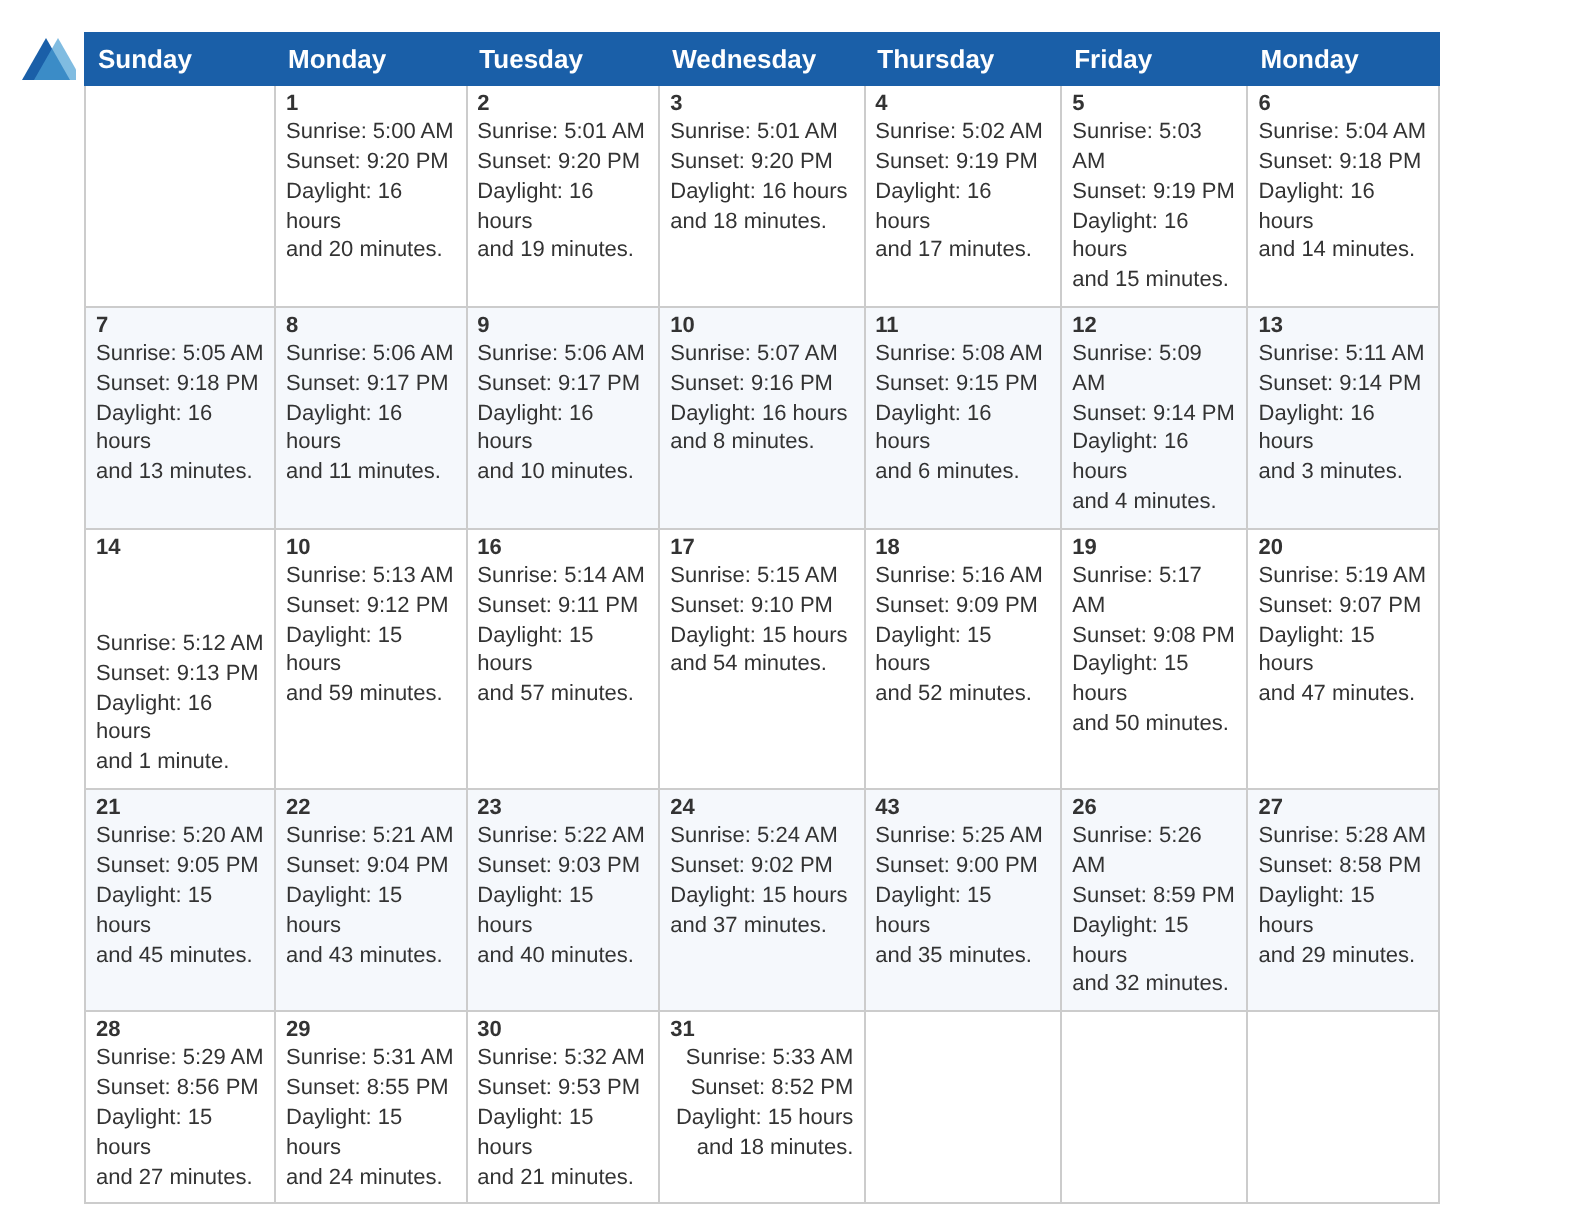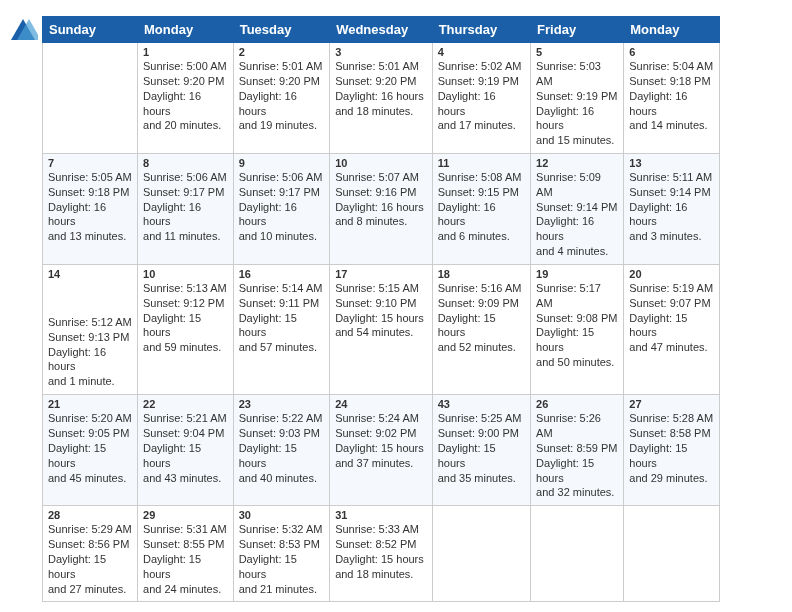--- a/index.html
+++ b/index.html
@@ -350,27 +350,27 @@
           <td>
             <div class="day-number">29</div>
             <div class="day-info" style="white-space: pre-line;">Sunrise: 5:31 AM
 Sunset: 8:55 PM
 Daylight: 15 hours
 and 24 minutes.</div>
           </td>
           <td>
             <div class="day-number">30</div>
             <div class="day-info" style="white-space: pre-line;">Sunrise: 5:32 AM
-Sunset: 8:53 PM
+Sunset: 9:53 PM
 Daylight: 15 hours
 and 21 minutes.</div>
           </td>
           <td>
             <div class="day-number">31</div>
-            <div class="day-info" style="white-space: pre-line;">Sunrise: 5:33 AM
+            <div class="day-info" style="white-space: pre-line; text-align: right;">Sunrise: 5:33 AM
 Sunset: 8:52 PM
 Daylight: 15 hours
 and 18 minutes.</div>
           </td>
           <td class="empty-cell"></td>
           <td class="empty-cell"></td>
           <td class="empty-cell"></td>
         </tr>
       </tbody>
   </table>

